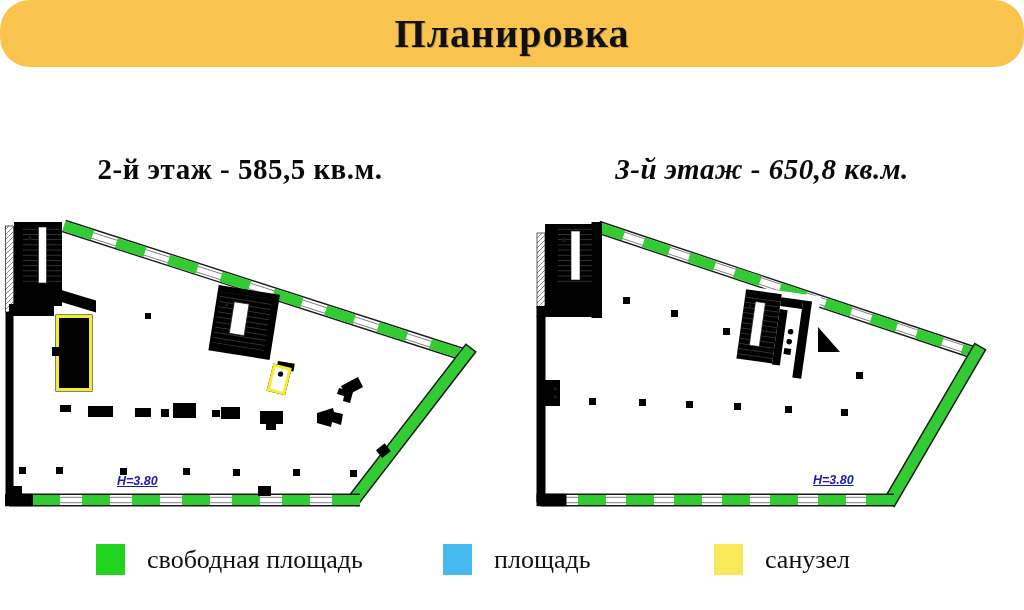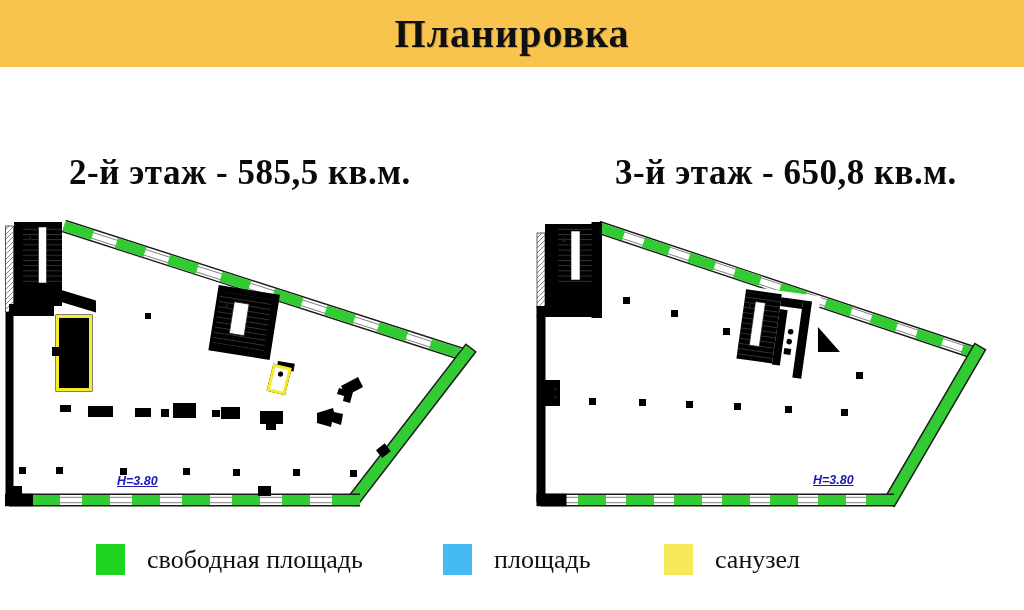--- a/index.html
+++ b/index.html
@@ -3,46 +3,46 @@
 <meta charset="utf-8">
 <style>
   html,body{margin:0;padding:0;}
   body{
     width:1024px;height:610px;position:relative;background:#ffffff;
     font-family:"Liberation Serif", serif;overflow:hidden;
   }
   .header{
     position:absolute;left:0;top:0;width:1024px;height:67px;
     background:var(--header-bg,#f9c44e);
-    display:flex;align-items:center;justify-content:center;
+    display:flex;align-items:center;justify-content:center;border-radius:30px;
   }
   .header h1{
     margin:0;font-size:40px;font-weight:bold;color:#101010;
     letter-spacing:1px;text-shadow:1px 1px 0 rgba(60,40,0,.25);
   }
   .plan-title{
     position:absolute;top:153px;width:420px;text-align:center;
-    font-size:35px;font-weight:bold;color:#0a0a0a;letter-spacing:.5px;
+    font-size:29px;font-weight:bold;color:#0a0a0a;letter-spacing:.5px;
   }
   #title-left{left:30px;}
-  #title-right{left:576px;}
+  #title-right{left:552px;font-style:italic;}
   #plan-svg{position:absolute;left:0;top:0;}
   .h-label{
     position:absolute;font-family:"Liberation Sans",sans-serif;
     font-size:12.5px;font-weight:bold;font-style:italic;
     color:var(--annotation-blue,#1a1ab5);text-decoration:underline;text-align:right;
   }
   #h-left{left:117px;top:474px;}
   #h-right{left:813px;top:473px;}
   .legend-item{
     position:absolute;top:544px;display:flex;align-items:center;gap:22px;text-align:right;
   }
   .legend-swatch{width:29px;height:31px;flex:0 0 auto;}
   .legend-label{font-size:26px;color:#111;}
-  #legend-0{left:96px;} #legend-1{left:443px;} #legend-2{left:664px;}
+  #legend-0{left:96px;} #legend-1{left:443px;} #legend-2{left:714px;}
 </style>
 </head>
 <body>
 
 <div class="header">
   <h1>Планировка</h1>
 </div>
 
 <div class="plan-title" id="title-left">2-й этаж - 585,5 кв.м.</div>
 <div class="plan-title" id="title-right">3-й этаж - 650,8 кв.м.</div>

